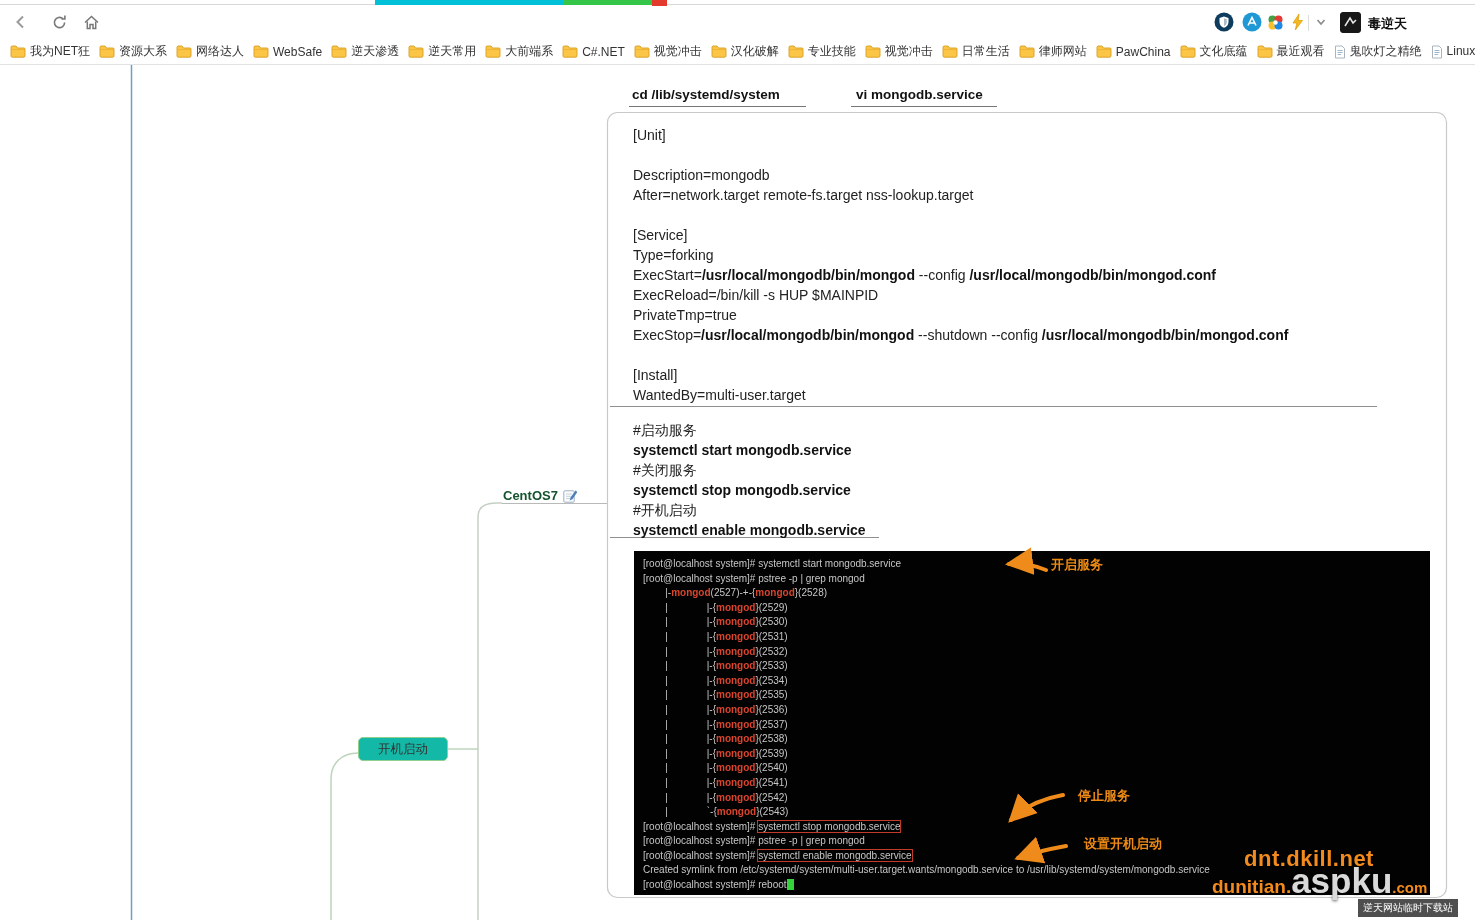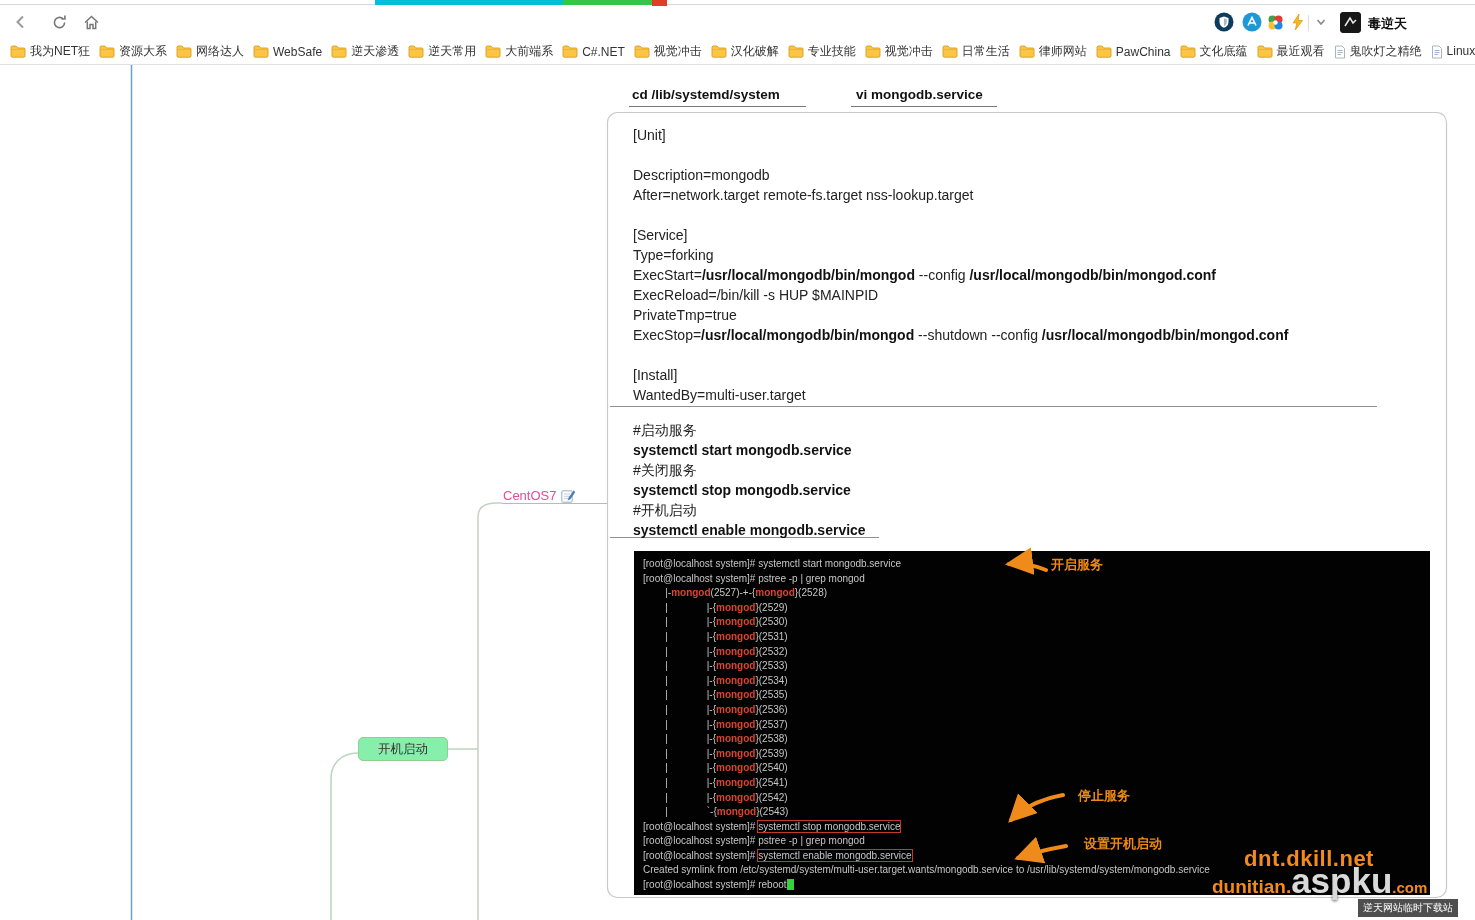--- a/index.html
+++ b/index.html
@@ -34,24 +34,24 @@
     border-bottom:1px solid #e2e2e2;display:flex;align-items:center;padding:0 10px;gap:9px;
     box-sizing:border-box;overflow:hidden;}
   .bm-item{display:flex;align-items:center;gap:4px;font-size:12px;color:#333;white-space:nowrap;flex:0 0 auto;cursor:pointer;}
   .bm-ic{display:flex;align-items:center;}
 
   
   .content{position:absolute;top:65px;left:0;width:1475px;height:855px;background:#fff;overflow:hidden;}
   .maplines,.arrows{position:absolute;top:0;left:0;width:1475px;height:855px;pointer-events:none;}
 
   .node-boot{position:absolute;left:358px;top:672px;width:90px;height:24px;border:1px solid #8fcf8f;
-    border-radius:5px;background:#86efac;text-align:center;line-height:22px;font-size:12.5px;color:#333;
+    border-radius:5px;background:#14b8a6;text-align:center;line-height:22px;font-size:12.5px;color:#333;
     box-sizing:border-box;cursor:pointer;}
   .node-os{position:absolute;left:503px;top:423px;display:flex;align-items:center;gap:5px;
-    font-weight:normal;font-size:13px;color:#ec4899;cursor:pointer;}
+    font-weight:bold;font-size:13px;color:#14532d;cursor:pointer;}
 
   .hdr{position:absolute;top:22px;font-weight:bold;font-size:13.5px;color:#111;cursor:pointer;}
   .hdr1{left:632px;} .hdr2{left:856px;}
 
   .cfg{position:absolute;left:633px;top:60px;}
   .cfg-line{height:20px;line-height:20px;font-size:14px;color:#222;white-space:pre;}
   .cmds{position:absolute;left:633px;top:355px;}
   .cmd-line{height:20px;line-height:20px;font-size:14px;color:#222;white-space:pre;}
   .b{font-weight:bold;color:#111;}
 

